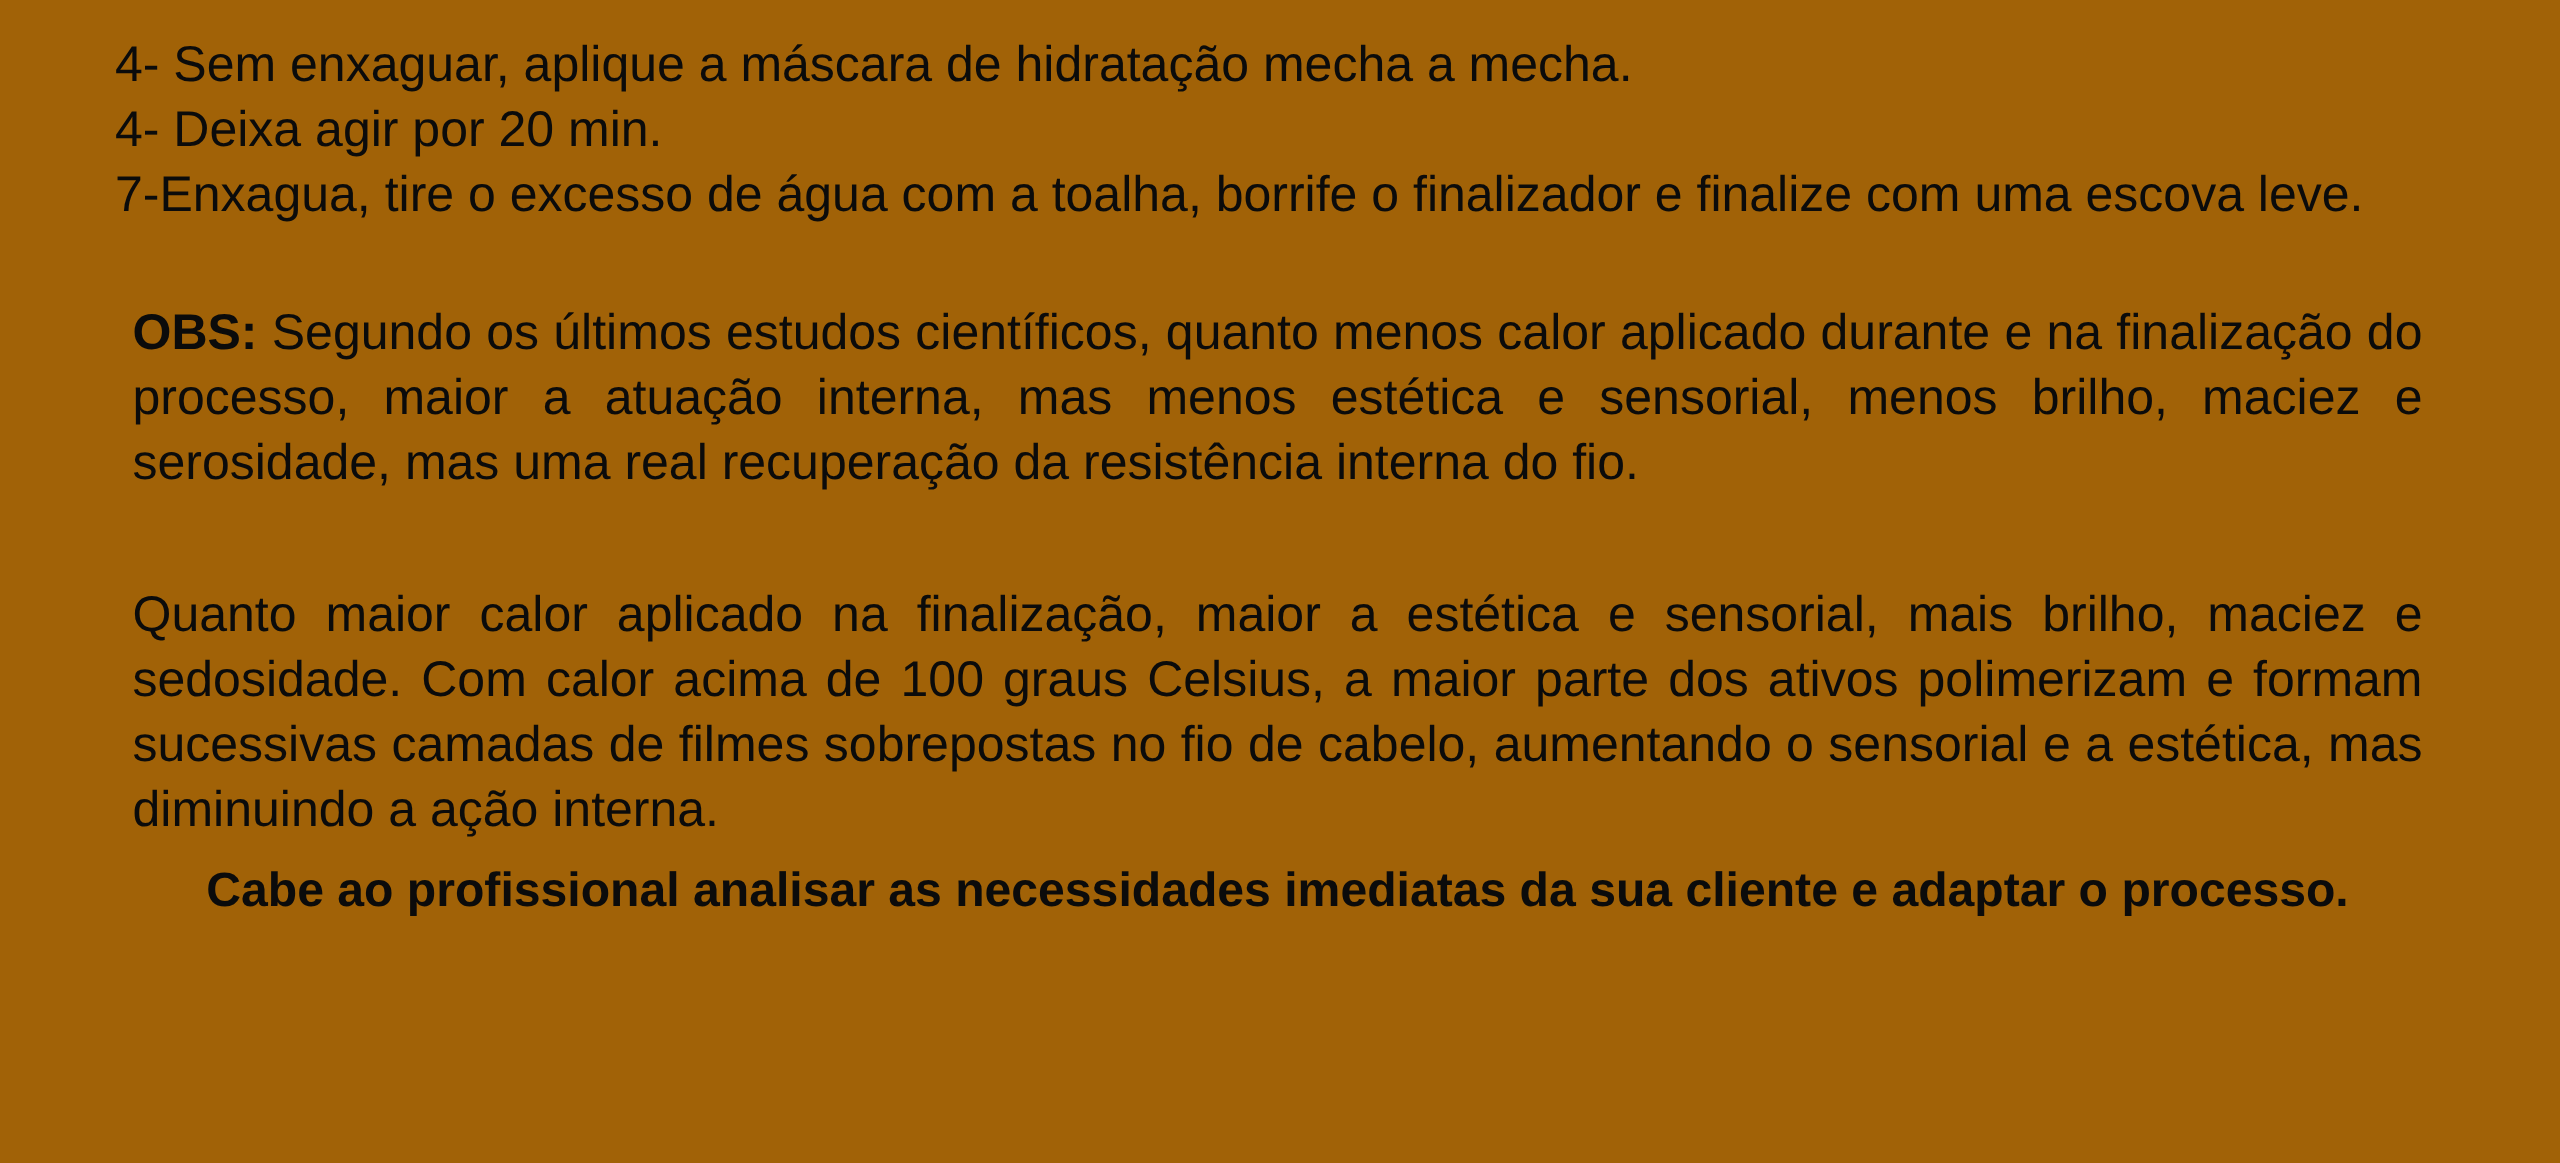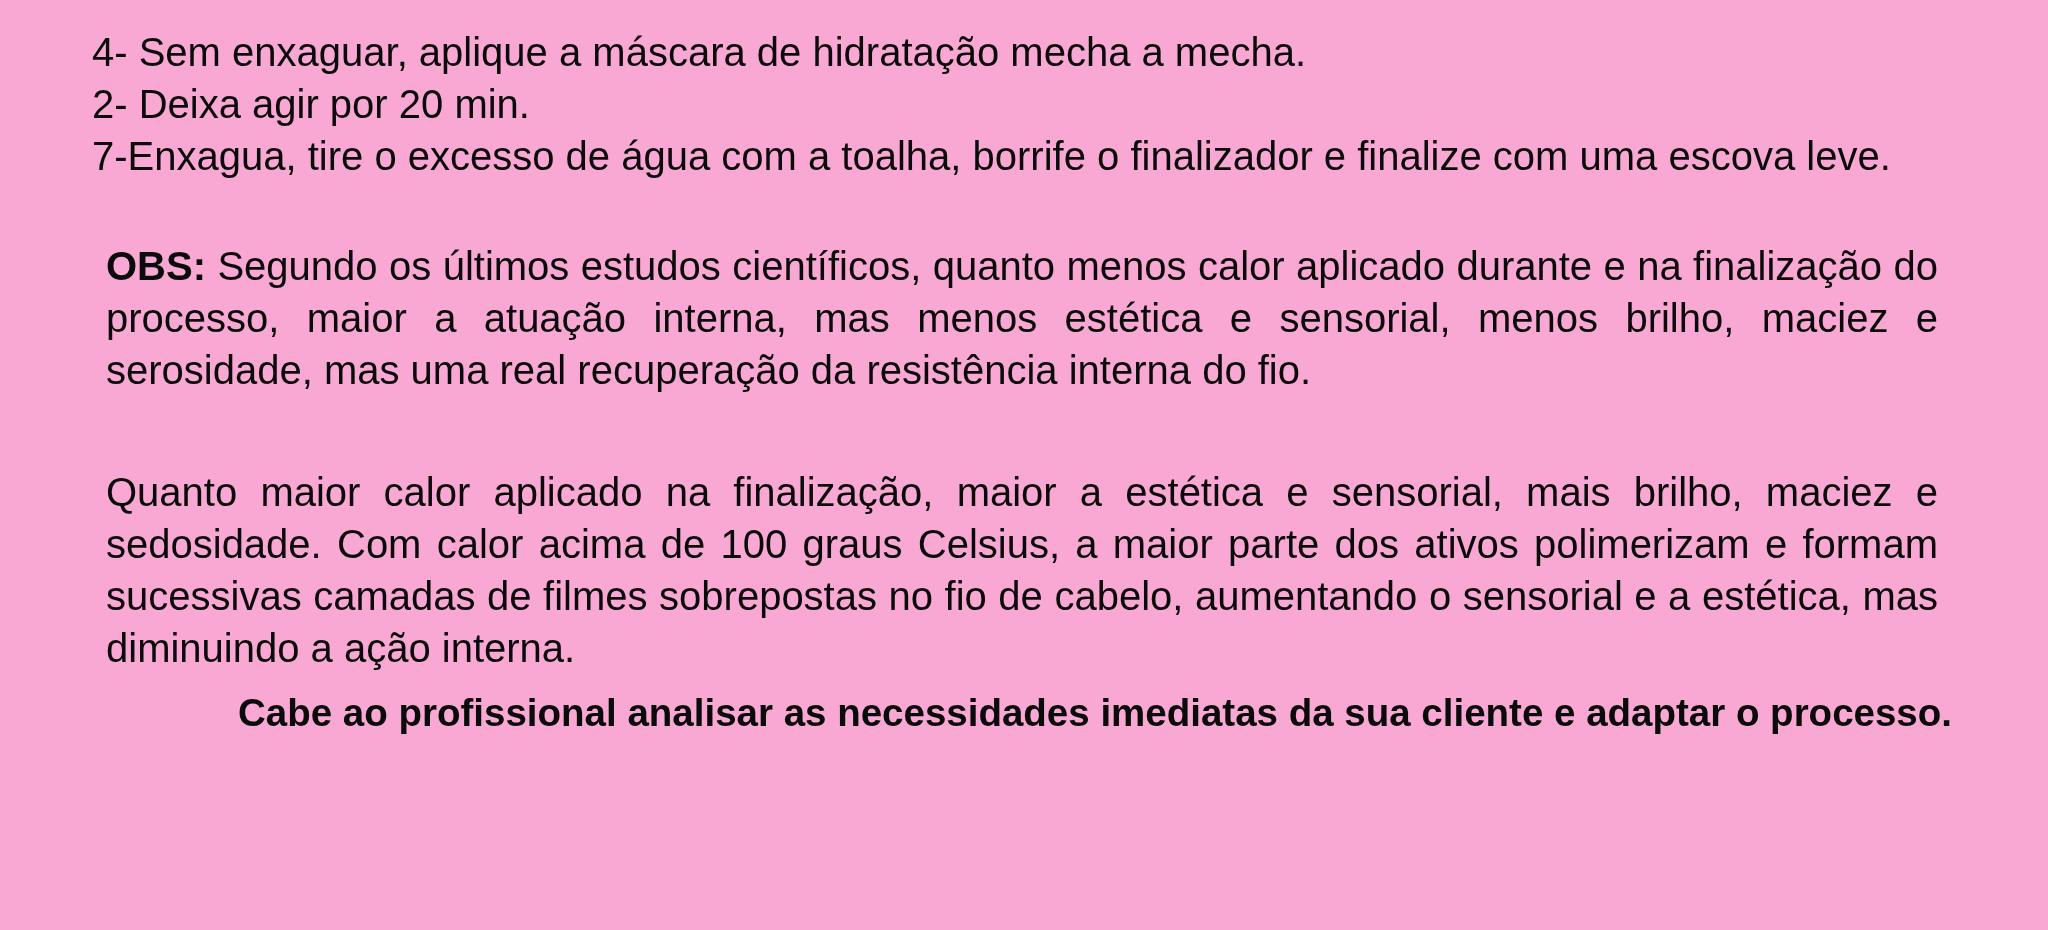--- a/index.html
+++ b/index.html
@@ -12,21 +12,21 @@
     height: 930px;
     font-family: "Liberation Sans", sans-serif;
     color: #000000;
     -webkit-font-smoothing: antialiased;
   }
   .page {
     box-sizing: border-box;
     width: 2048px;
     height: 930px;
     padding: 26px 96px 0 92px;
-    background: #f9a8d4;
+    background: #a16207;
   }
   .doc-block {
     font-size: 40px;
     line-height: 1.30;
     color: #0b0b0b;
   }
   .steps {
     margin: 0;
     padding: 0;
   }
@@ -49,37 +49,37 @@
   .para-spacer-lg {
     height: 44px;
   }
   .para-spacer-md {
     height: 42px;
   }
   .closing {
     margin: 0;
     padding: 0;
     font-weight: bold;
-    text-align: right;
+    text-align: center;
     font-size: 38.5px;
     line-height: 1.30;
   }
   .inline-strong {
     font-weight: bold;
   }
 </style>
 </head>
 <body>
 
 <div class="page">
   <div class="doc-block">
 
     <div class="steps">
       <p class="line">4- Sem enxaguar, aplique a máscara de hidratação mecha a mecha.</p>
-      <p class="line">2- Deixa agir por 20 min.</p>
+      <p class="line">4- Deixa agir por 20 min.</p>
       <p class="line justified">7-Enxagua, tire o excesso de água com a toalha, borrife o finalizador e finalize com uma escova leve.</p>
     </div>
 
     <div class="para-spacer-lg"></div>
 
     <p class="para"><span class="inline-strong">OBS:</span><span> Segundo os últimos estudos científicos, quanto menos calor aplicado durante e na finalização do processo, maior a atuação interna, mas menos estética e sensorial, menos brilho, maciez e serosidade, mas uma real recuperação da resistência interna do fio.</span></p>
 
     <div class="para-spacer-md"></div>
 
     <p class="para">Quanto maior calor aplicado na finalização, maior a estética e sensorial, mais brilho, maciez e sedosidade. Com calor acima de 100 graus Celsius, a maior parte dos ativos polimerizam e formam sucessivas camadas de filmes sobrepostas no fio de cabelo, aumentando o sensorial e a estética, mas diminuindo a ação interna.</p>

